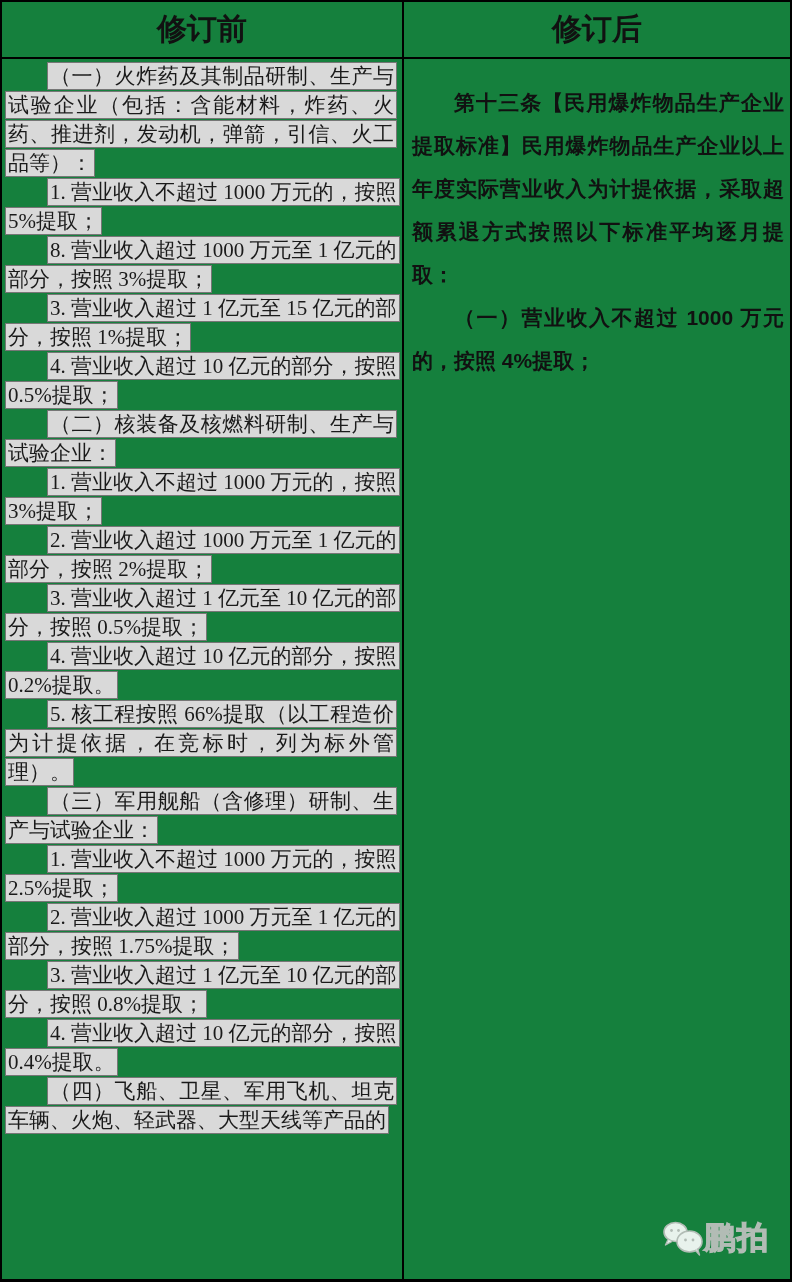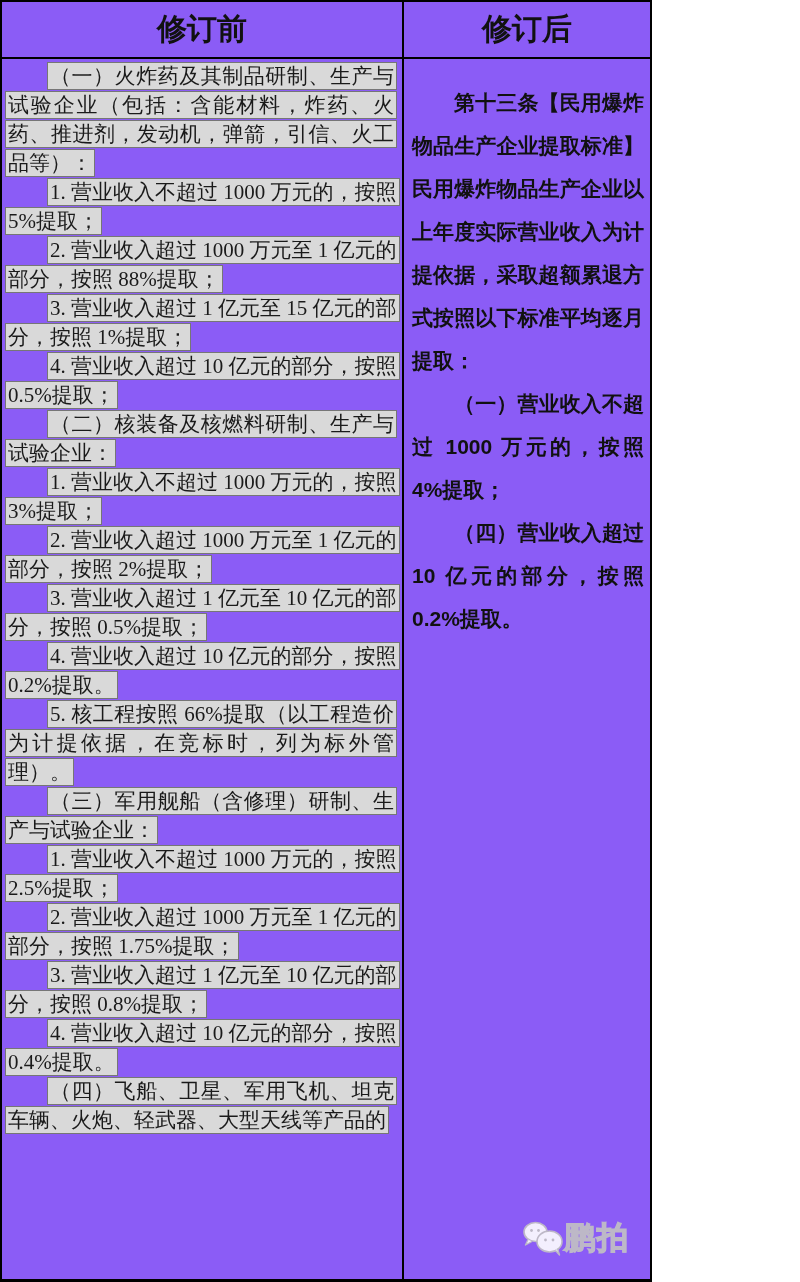--- a/index.html
+++ b/index.html
@@ -1,22 +1,22 @@
 <!DOCTYPE html>
 <html><head>
 <meta charset="utf-8">
 <style>
   html, body { margin: 0; padding: 0; background: #ffffff; }
   .page {
     position: relative;
-    width: 652px; height: 1282px;
+    width: 792px; height: 1282px;
     box-sizing: border-box;
     border: 2px solid #000;
     border-bottom-width: 3px;
-    background: #8b5cf6;
+    background: #15803d;
     display: flex; flex-direction: column;
     font-family: "Liberation Serif", serif;
     color: #1a1a1a;
     overflow: hidden;
   }
   .header-row { display: flex; flex: 0 0 55px; border-bottom: 2px solid #000; }
   .hcell {
     display: flex; align-items: center; justify-content: center;
     font-family: "Liberation Sans", sans-serif;
     font-size: 30px; font-weight: 700; color: #111;
@@ -71,40 +71,39 @@
 
   <div class="header-row">
     <div class="hcell left">修订前</div>
     <div class="hcell right">修订后</div>
   </div>
 
   <div class="body-row">
     <div class="bcell left" id="before-cell">
         <p class="del-para"><span class="del-run">（一）火炸药及其制品研制、生产与试验企业（包括：含能材料，炸药、火药、推进剂，发动机，弹箭，引信、火工品等）：</span></p>
         <p class="del-para"><span class="del-run">1. 营业收入不超过 1000 万元的，按照 5%提取；</span></p>
-        <p class="del-para"><span class="del-run">2. 营业收入超过 1000 万元至 1 亿元的部分，按照 88%提取；</span></p>
+        <p class="del-para"><span class="del-run">8. 营业收入超过 1000 万元至 1 亿元的部分，按照 3%提取；</span></p>
         <p class="del-para"><span class="del-run">3. 营业收入超过 1 亿元至 15 亿元的部分，按照 1%提取；</span></p>
         <p class="del-para"><span class="del-run">4. 营业收入超过 10 亿元的部分，按照 0.5%提取；</span></p>
         <p class="del-para"><span class="del-run">（二）核装备及核燃料研制、生产与试验企业：</span></p>
         <p class="del-para"><span class="del-run">1. 营业收入不超过 1000 万元的，按照 3%提取；</span></p>
         <p class="del-para"><span class="del-run">2. 营业收入超过 1000 万元至 1 亿元的部分，按照 2%提取；</span></p>
         <p class="del-para"><span class="del-run">3. 营业收入超过 1 亿元至 10 亿元的部分，按照 0.5%提取；</span></p>
         <p class="del-para"><span class="del-run">4. 营业收入超过 10 亿元的部分，按照 0.2%提取。</span></p>
         <p class="del-para"><span class="del-run">5. 核工程按照 66%提取（以工程造价为计提依据，在竞标时，列为标外管理）。</span></p>
         <p class="del-para"><span class="del-run">（三）军用舰船（含修理）研制、生产与试验企业：</span></p>
         <p class="del-para"><span class="del-run">1. 营业收入不超过 1000 万元的，按照 2.5%提取；</span></p>
         <p class="del-para"><span class="del-run">2. 营业收入超过 1000 万元至 1 亿元的部分，按照 1.75%提取；</span></p>
         <p class="del-para"><span class="del-run">3. 营业收入超过 1 亿元至 10 亿元的部分，按照 0.8%提取；</span></p>
         <p class="del-para"><span class="del-run">4. 营业收入超过 10 亿元的部分，按照 0.4%提取。</span></p>
         <p class="del-para"><span class="del-run">（四）飞船、卫星、军用飞机、坦克车辆、火炮、轻武器、大型天线等产品的</span></p>
       </div>
     <div class="bcell right" id="after-cell">
         <p class="new-para">第十三条【民用爆炸物品生产企业提取标准】民用爆炸物品生产企业以上年度实际营业收入为计提依据，采取超额累退方式按照以下标准平均逐月提取：</p>
         <p class="new-para">（一）营业收入不超过 1000 万元的，按照 4%提取；</p>
-        <p class="new-para">（四）营业收入超过 10 亿元的部分，按照 0.2%提取。</p>
       </div>
   </div>
 
   <div class="watermark">
     <svg width="42" height="36" viewBox="0 0 42 36" aria-hidden="true">
       <ellipse cx="13.5" cy="12" rx="11.5" ry="9.5" fill="#ffffff" stroke="#c3c3c3" stroke-width="1.6"></ellipse>
       <path d="M6 19.5 L3.5 25 L10 21.5" fill="#ffffff" stroke="#c3c3c3" stroke-width="1.4" stroke-linejoin="round"></path>
       <circle cx="9.5" cy="10.5" r="1.4" fill="#c3c3c3"></circle>
       <circle cx="16.5" cy="10.5" r="1.4" fill="#c3c3c3"></circle>
       <ellipse cx="27.5" cy="21.5" rx="12.5" ry="10.5" fill="#ffffff" stroke="#c3c3c3" stroke-width="1.6"></ellipse>

